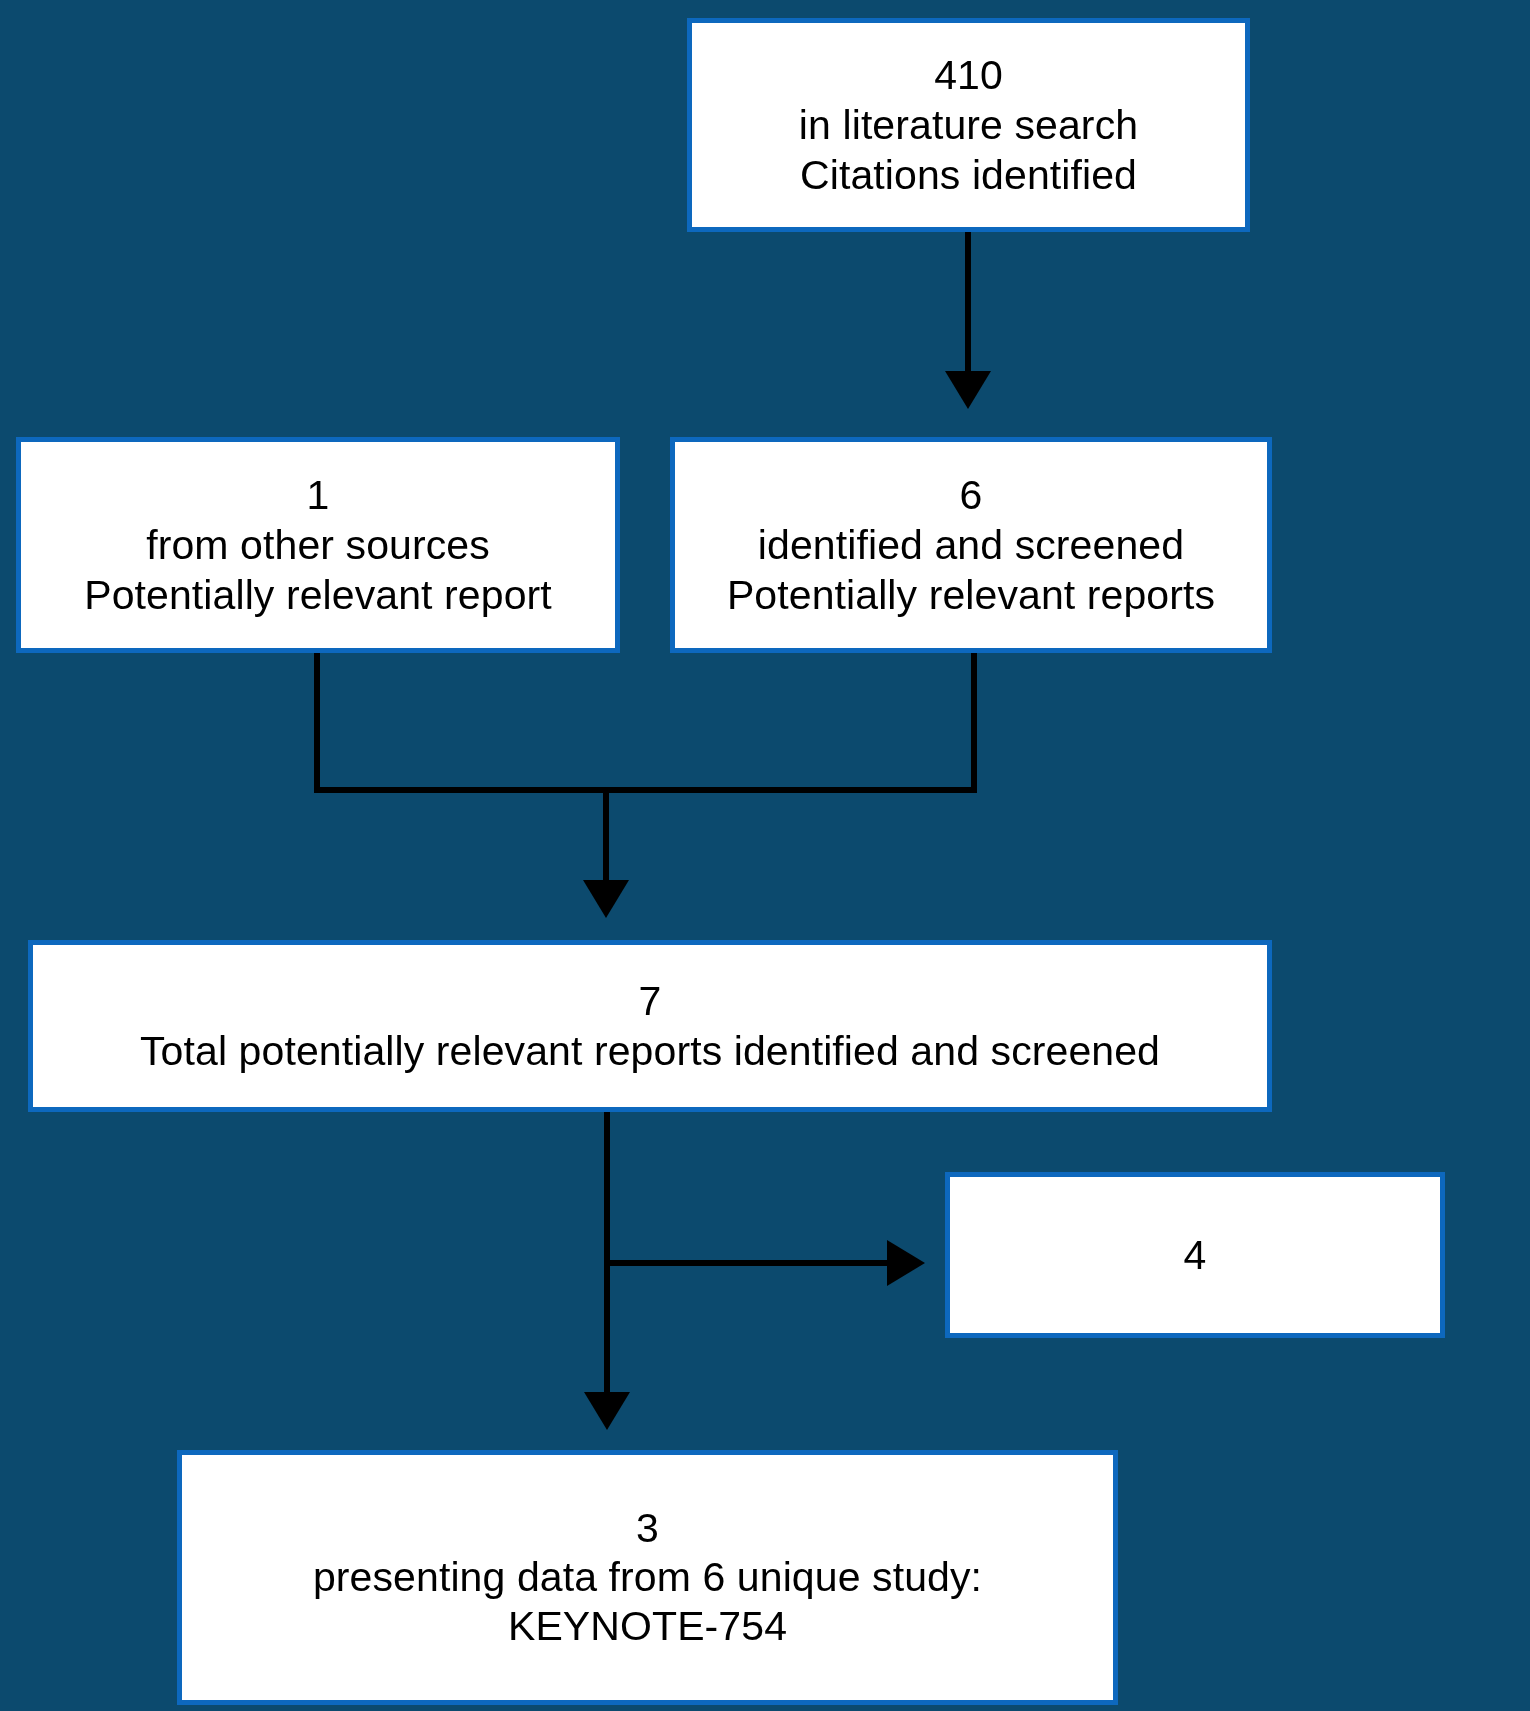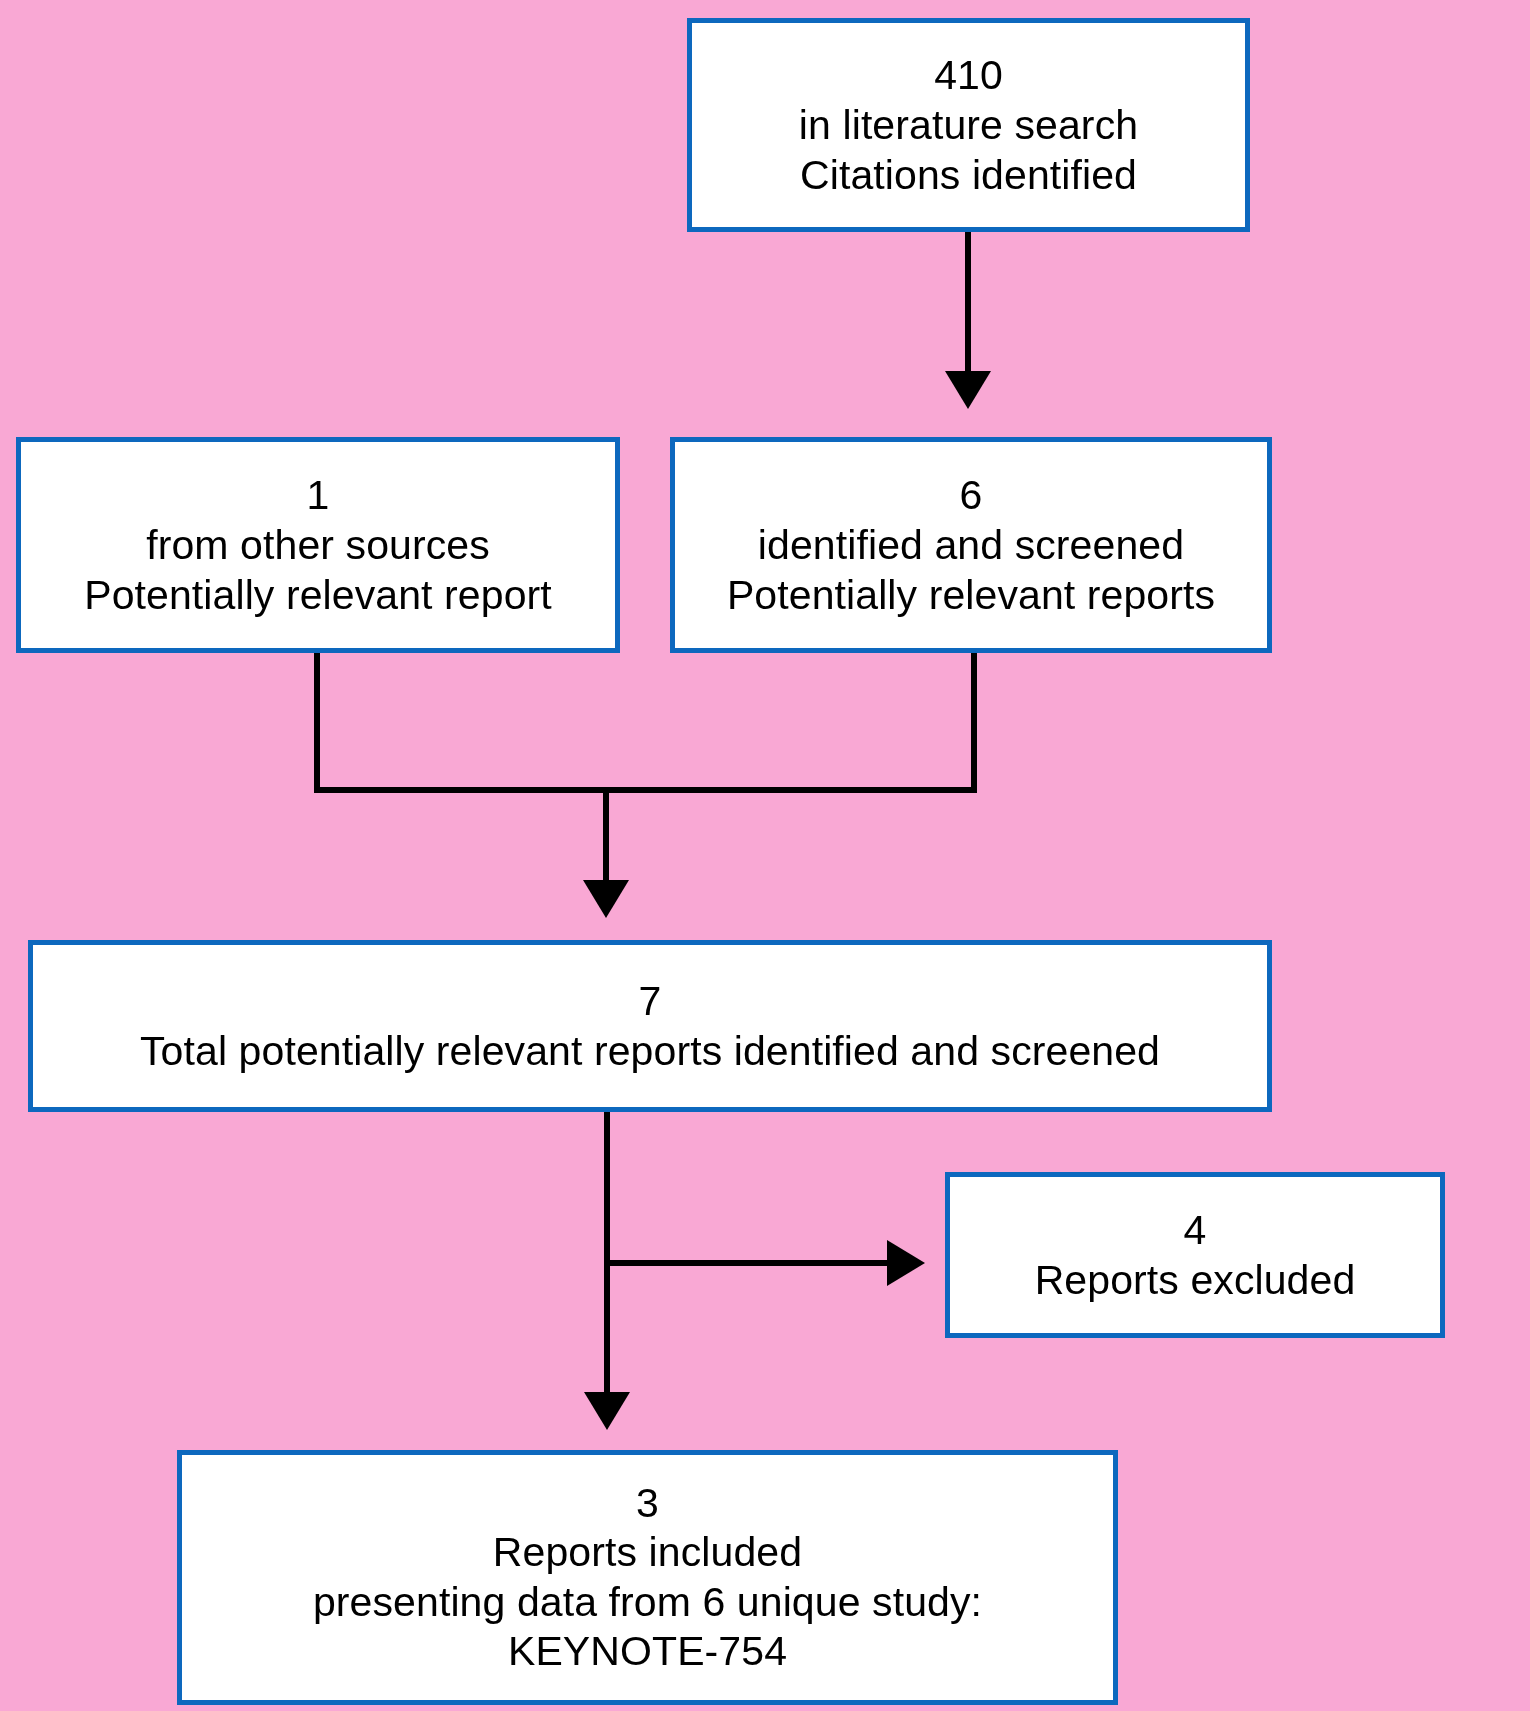--- a/index.html
+++ b/index.html
@@ -8,21 +8,21 @@
     padding: 0;
     background: #ffffff;
   }
   body {
     font-family: "Liberation Sans", sans-serif;
   }
   #canvas {
     position: relative;
     width: 1530px;
     height: 1711px;
-    background: #f9a8d4;
+    background: #0c4a6e;
     overflow: hidden;
   }
   .box {
     position: absolute;
     box-sizing: border-box;
     background: #ffffff;
     border: 5px solid #0d68be;
     display: flex;
     flex-direction: column;
     align-items: center;
@@ -105,23 +105,21 @@
     <span class="line">Potentially relevant reports</span>
   </div>
 
   <div class="box" id="box-total">
     <span class="line">7</span>
     <span class="line">Total potentially relevant reports identified and screened</span>
   </div>
 
   <div class="box" id="box-excluded">
     <span class="line">4</span>
-    <span class="line">Reports excluded</span>
   </div>
 
   <div class="box tight" id="box-included">
     <span class="line">3</span>
-    <span class="line">Reports included</span>
     <span class="line">presenting data from 6 unique study:</span>
     <span class="line">KEYNOTE-754</span>
   </div>
 
 </div>
 
 </body></html>

